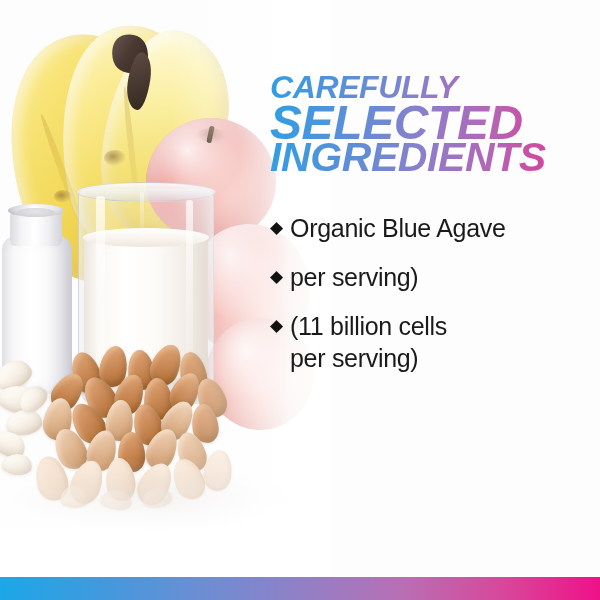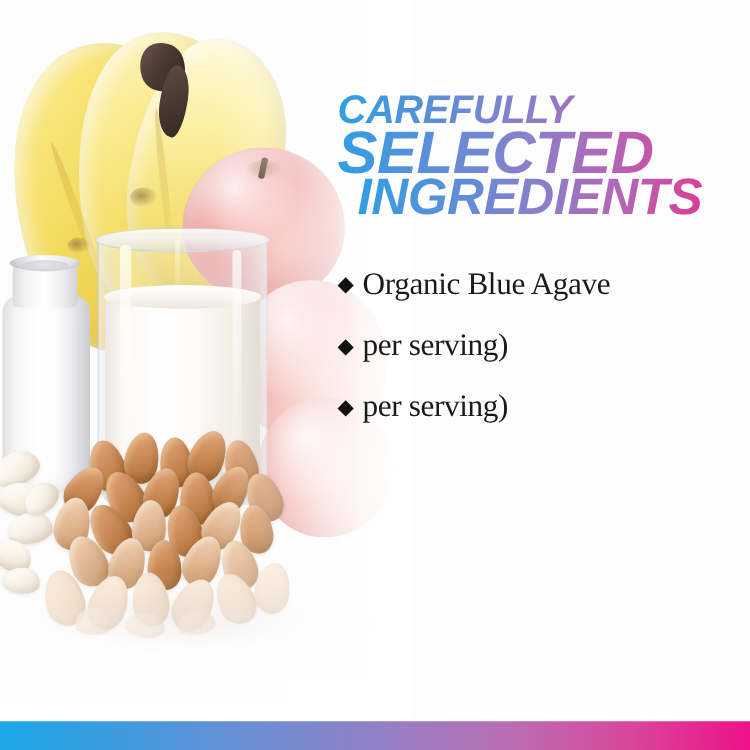--- a/index.html
+++ b/index.html
@@ -290,21 +290,21 @@
     letter-spacing:-0.4px;
     white-space:nowrap;
     background:linear-gradient(100deg,#2f9fe2 0%,#5b8fd8 24%,#8a7fcb 46%,#b267b6 66%,#d4459b 84%,#e8127f 100%);
     -webkit-background-clip:text;
     background-clip:text;
     -webkit-text-fill-color:transparent;
     color:transparent;
   }
   #head-l1 { font-size:32px; }
   #head-l2 { font-size:48px; }
-  #head-l3 { font-size:41px;margin-left:16px; }
+  #head-l3 { font-size:41px; }
 
   #bullets {
     position:absolute;
     left:0px; top:212px;
     width:332px;
   }
   .bullet-row {
     display:flex;
     align-items:flex-start;
     margin-bottom:17px;
@@ -319,21 +319,21 @@
     padding-left:2px;
   }
   .bullet-text {
     flex:1 1 auto;
     font-family:"Liberation Sans", sans-serif;
     font-size:25px;
     line-height:32px;
     color:#1a1a1a;
     letter-spacing:-0.3px;
   }
-  .bullet-text .ln { display:block; white-space:nowrap;font-family:Liberation Serif, serif; }
+  .bullet-text .ln { display:block; white-space:nowrap; }
 
   
   #bottom-bar {
     position:absolute;
     left:0; bottom:0;
     width:600px; height:23px;
     background:linear-gradient(to right,
        #1ba7e8 0%, #3f9ade 16%, #6b8ed4 33%, #9180c6 50%,
        #b86fb4 67%, #d8479a 84%, #ef1189 100%);
     z-index:70;
@@ -448,20 +448,21 @@
       <div class="bullet-row">
         <span class="bullet-mark">◆</span>
         <span class="bullet-text">
           <span class="ln">per serving)</span>
         </span>
       </div>
 
       <div class="bullet-row">
         <span class="bullet-mark">◆</span>
         <span class="bullet-text">
+          <span class="ln">(11 billion cells</span>
           <span class="ln">per serving)</span>
         </span>
       </div>
 
     </div>
   </div>
 
   <div id="bottom-bar"></div>
 
 </div>

